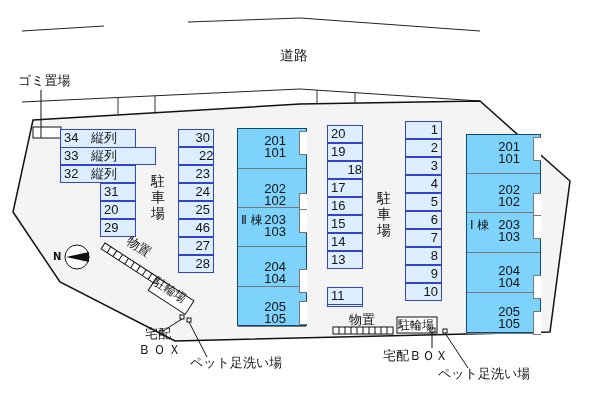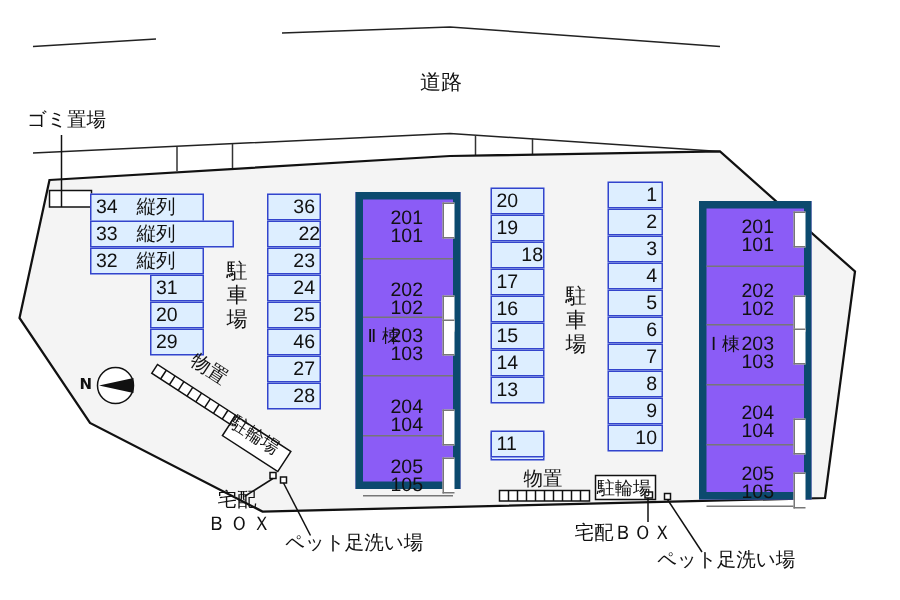--- a/index.html
+++ b/index.html
@@ -6,21 +6,21 @@
   body { width: 600px; height: 400px; position: relative; overflow: hidden;
          font-family: "DejaVu Sans", "Liberation Sans", sans-serif; color: #111; }
   #plan { position: absolute; left: 0; top: 0; width: 600px; height: 400px; }
   .lbl { position: absolute; font-size: 13px; line-height: 1; white-space: nowrap; color: #111; }
   .vert { position: absolute; font-size: 14px; line-height: 16px; width: 16px; text-align: center; color: #111; }
   .slot { position: absolute; box-sizing: border-box; background: #ddeeff; border: 1px solid #3344cc;
           font-family: "Liberation Sans", sans-serif; font-size: 13px; line-height: 16px; color: #111; }
   .slot.r { text-align: right; padding-right: 3px; }
   .slot.l { text-align: left; padding-left: 3px; }
   .slot .sub { position: absolute; left: 30px; top: 0; }
-  .bldg { position: absolute; box-sizing: border-box; background: #8b5cf6; border: 5px solid #0c4a6e; }
+  .bldg { position: absolute; box-sizing: border-box; background: #7dd3fc; border: 1px solid #0c4a6e; }
   .unit { position: absolute; box-sizing: border-box; border-bottom: 1px solid #777; width: 100%; }
   .unit:last-child { border-bottom: none; }
   .unum { position: absolute; right: 20px; font-family: "Liberation Sans", sans-serif;
           font-size: 13px; line-height: 12px; text-align: center; color: #111; }
   .bname { position: absolute; left: 3px; font-size: 12px; color: #111; }
   .notch-r { position: absolute; right: -1px; width: 8px; height: 24px; background: #fff; border: 1px solid #777; border-right: none; box-sizing: border-box; }
 </style>
 </head>
 <body>
 
@@ -123,21 +123,21 @@
   <div class="slot l" style="left:100px;top:219px;width:36px;height:18px;">29</div>
 </div>
 
 <div class="vert" style="left:150px;top:173px;">
   <div>駐</div>
   <div>車</div>
   <div>場</div>
 </div>
 
 <div>
-  <div class="slot r" style="left:178px;top:129px;width:36px;height:18px;">36</div>
+  <div class="slot r" style="left:178px;top:129px;width:36px;height:18px;">30</div>
   <div class="slot r" style="left:178px;top:147px;width:36px;height:18px;padding-left:20px;">22</div>
   <div class="slot r" style="left:178px;top:165px;width:36px;height:18px;">23</div>
   <div class="slot r" style="left:178px;top:183px;width:36px;height:18px;">24</div>
   <div class="slot r" style="left:178px;top:201px;width:36px;height:18px;">25</div>
   <div class="slot r" style="left:178px;top:219px;width:36px;height:18px;">46</div>
   <div class="slot r" style="left:178px;top:237px;width:36px;height:18px;">27</div>
   <div class="slot r" style="left:178px;top:255px;width:36px;height:18px;">28</div>
 </div>
 
 <div class="bldg" style="left:237px;top:128px;width:70px;height:198px;">

